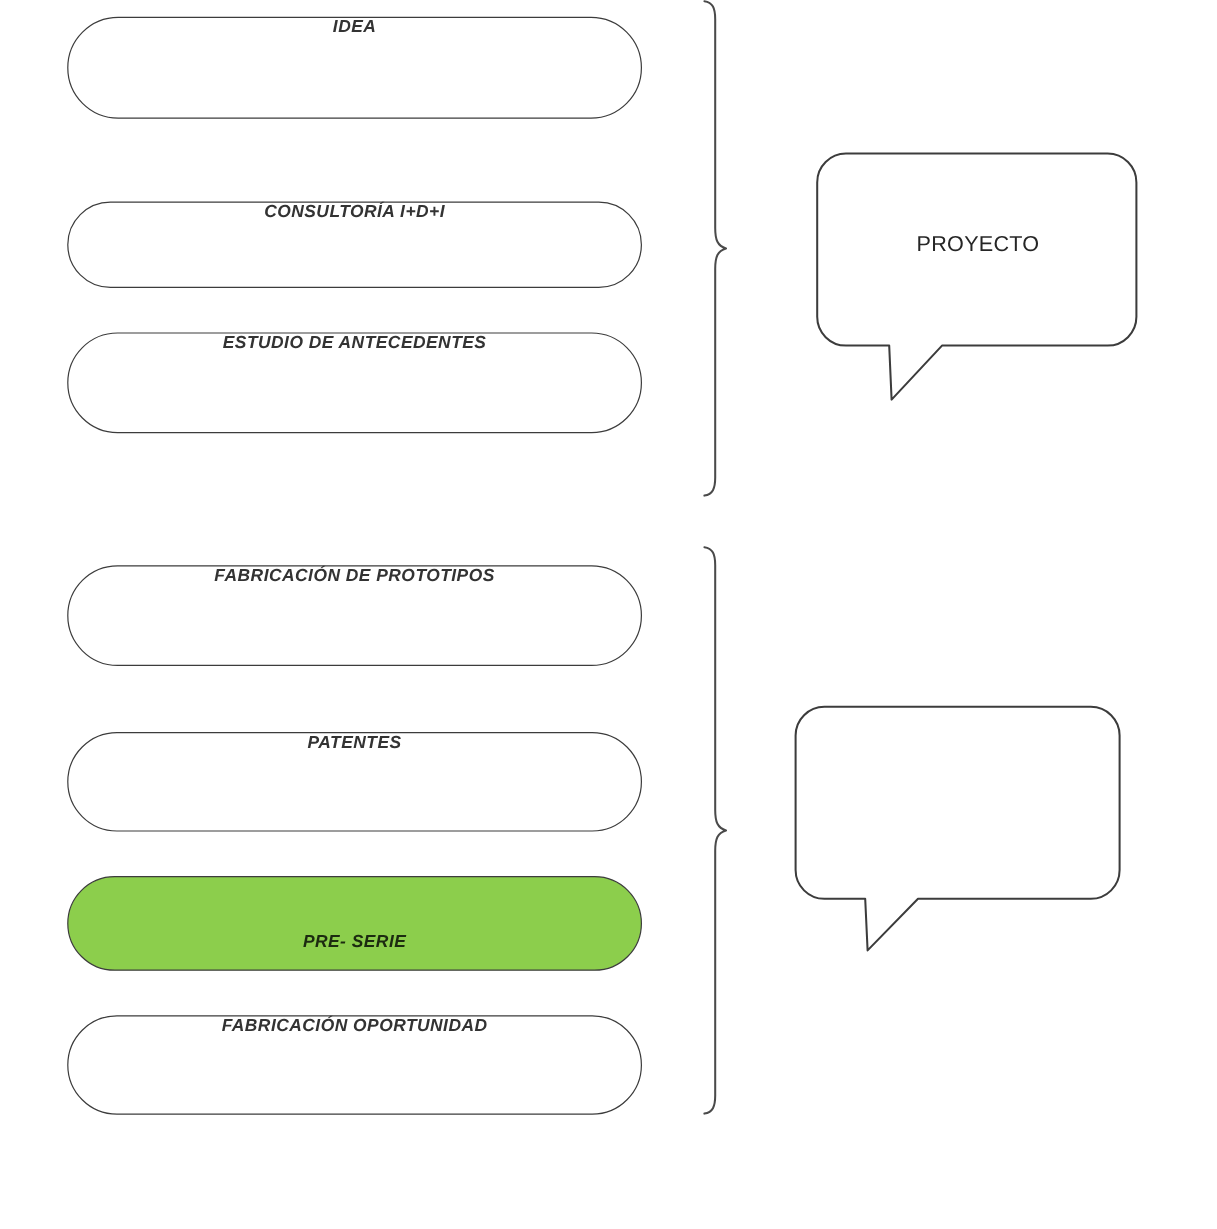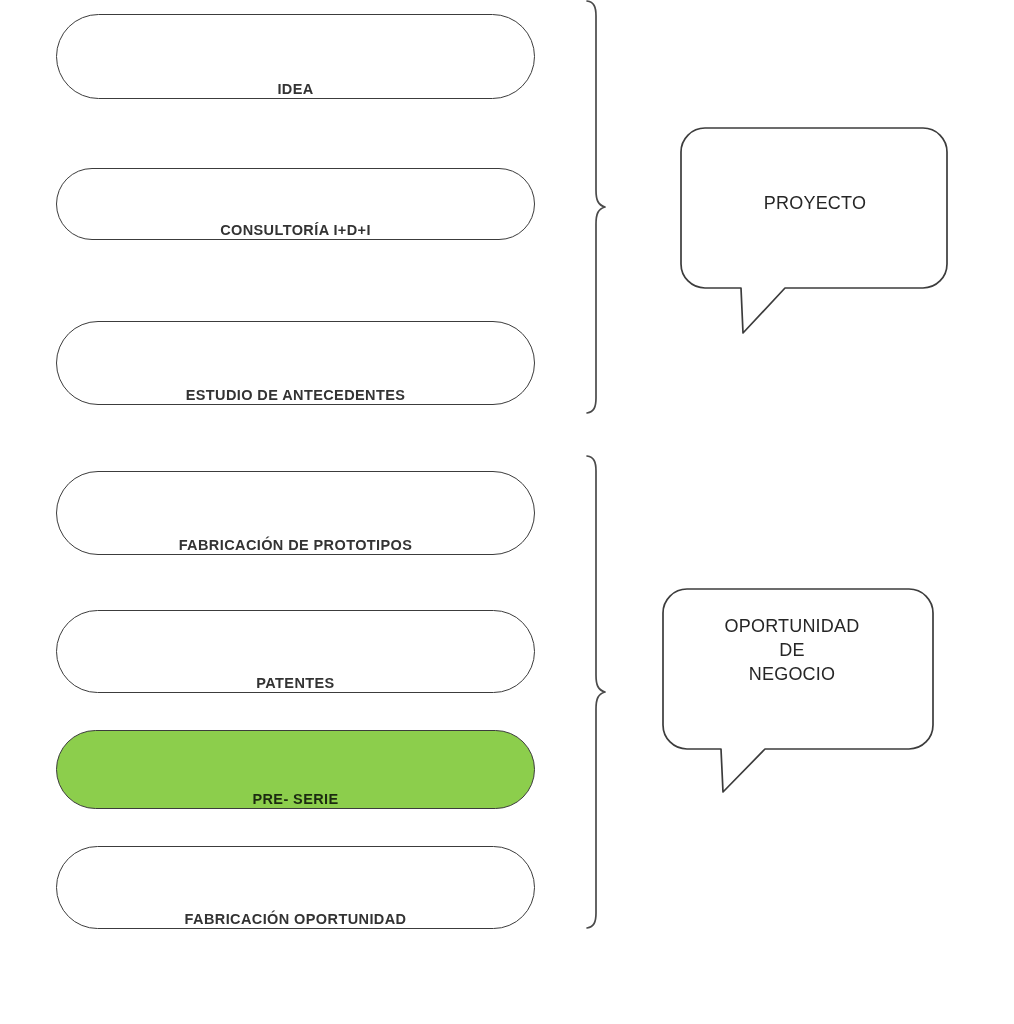--- a/index.html
+++ b/index.html
@@ -17,22 +17,23 @@
     background: #ffffff;
     overflow: hidden;
   }
   .stage-box {
     position: absolute;
     box-sizing: border-box;
     border: 1.6px solid #3c3c3c;
     border-radius: 999px;
     background: #ffffff;
     display: flex;
-    align-items: flex-end;
+    align-items: flex-start;
     justify-content: center;
+    font-style: italic;
   }
   .stage-box.highlight {
     background: #8CCE4C;
     border-color: #3c3c3c;
   }
   .stage-label {
     font-size: 14.5px;
     font-weight: bold;
     letter-spacing: 0.4px;
     color: #333333;
@@ -86,21 +87,21 @@
 <div id="canvas">
 
   <div class="stage-box" style="left:56px; top:14px; width:479px; height:85px;">
     <span class="stage-label">IDEA</span>
   </div>
 
   <div class="stage-box" style="left:56px; top:168px; width:479px; height:72px;">
     <span class="stage-label">CONSULTORÍA I+D+I</span>
   </div>
 
-  <div class="stage-box" style="left:56px; top:277px; width:479px; height:84px;margin-top:44px;">
+  <div class="stage-box" style="left:56px; top:277px; width:479px; height:84px;">
     <span class="stage-label">ESTUDIO DE ANTECEDENTES</span>
   </div>
 
   <div class="stage-box" style="left:56px; top:471px; width:479px; height:84px;">
     <span class="stage-label">FABRICACIÓN DE PROTOTIPOS</span>
   </div>
 
   <div class="stage-box" style="left:56px; top:610px; width:479px; height:83px;">
     <span class="stage-label">PATENTES</span>
   </div>
@@ -161,20 +162,15 @@
                A 24 24 0 0 1 272 26
                L 272 138
                A 24 24 0 0 1 248 162
                L 104 162
                L 62 205
                L 60 162
                L 26 162
                A 24 24 0 0 1 2 138
                Z"></path>
     </svg>
-    <div class="callout-text" style="top:28px; right:14px; left:0;">
-      <div>OPORTUNIDAD</div>
-      <div>DE</div>
-      <div>NEGOCIO</div>
-    </div>
   </div>
 
 </div>
 
 </body></html>

